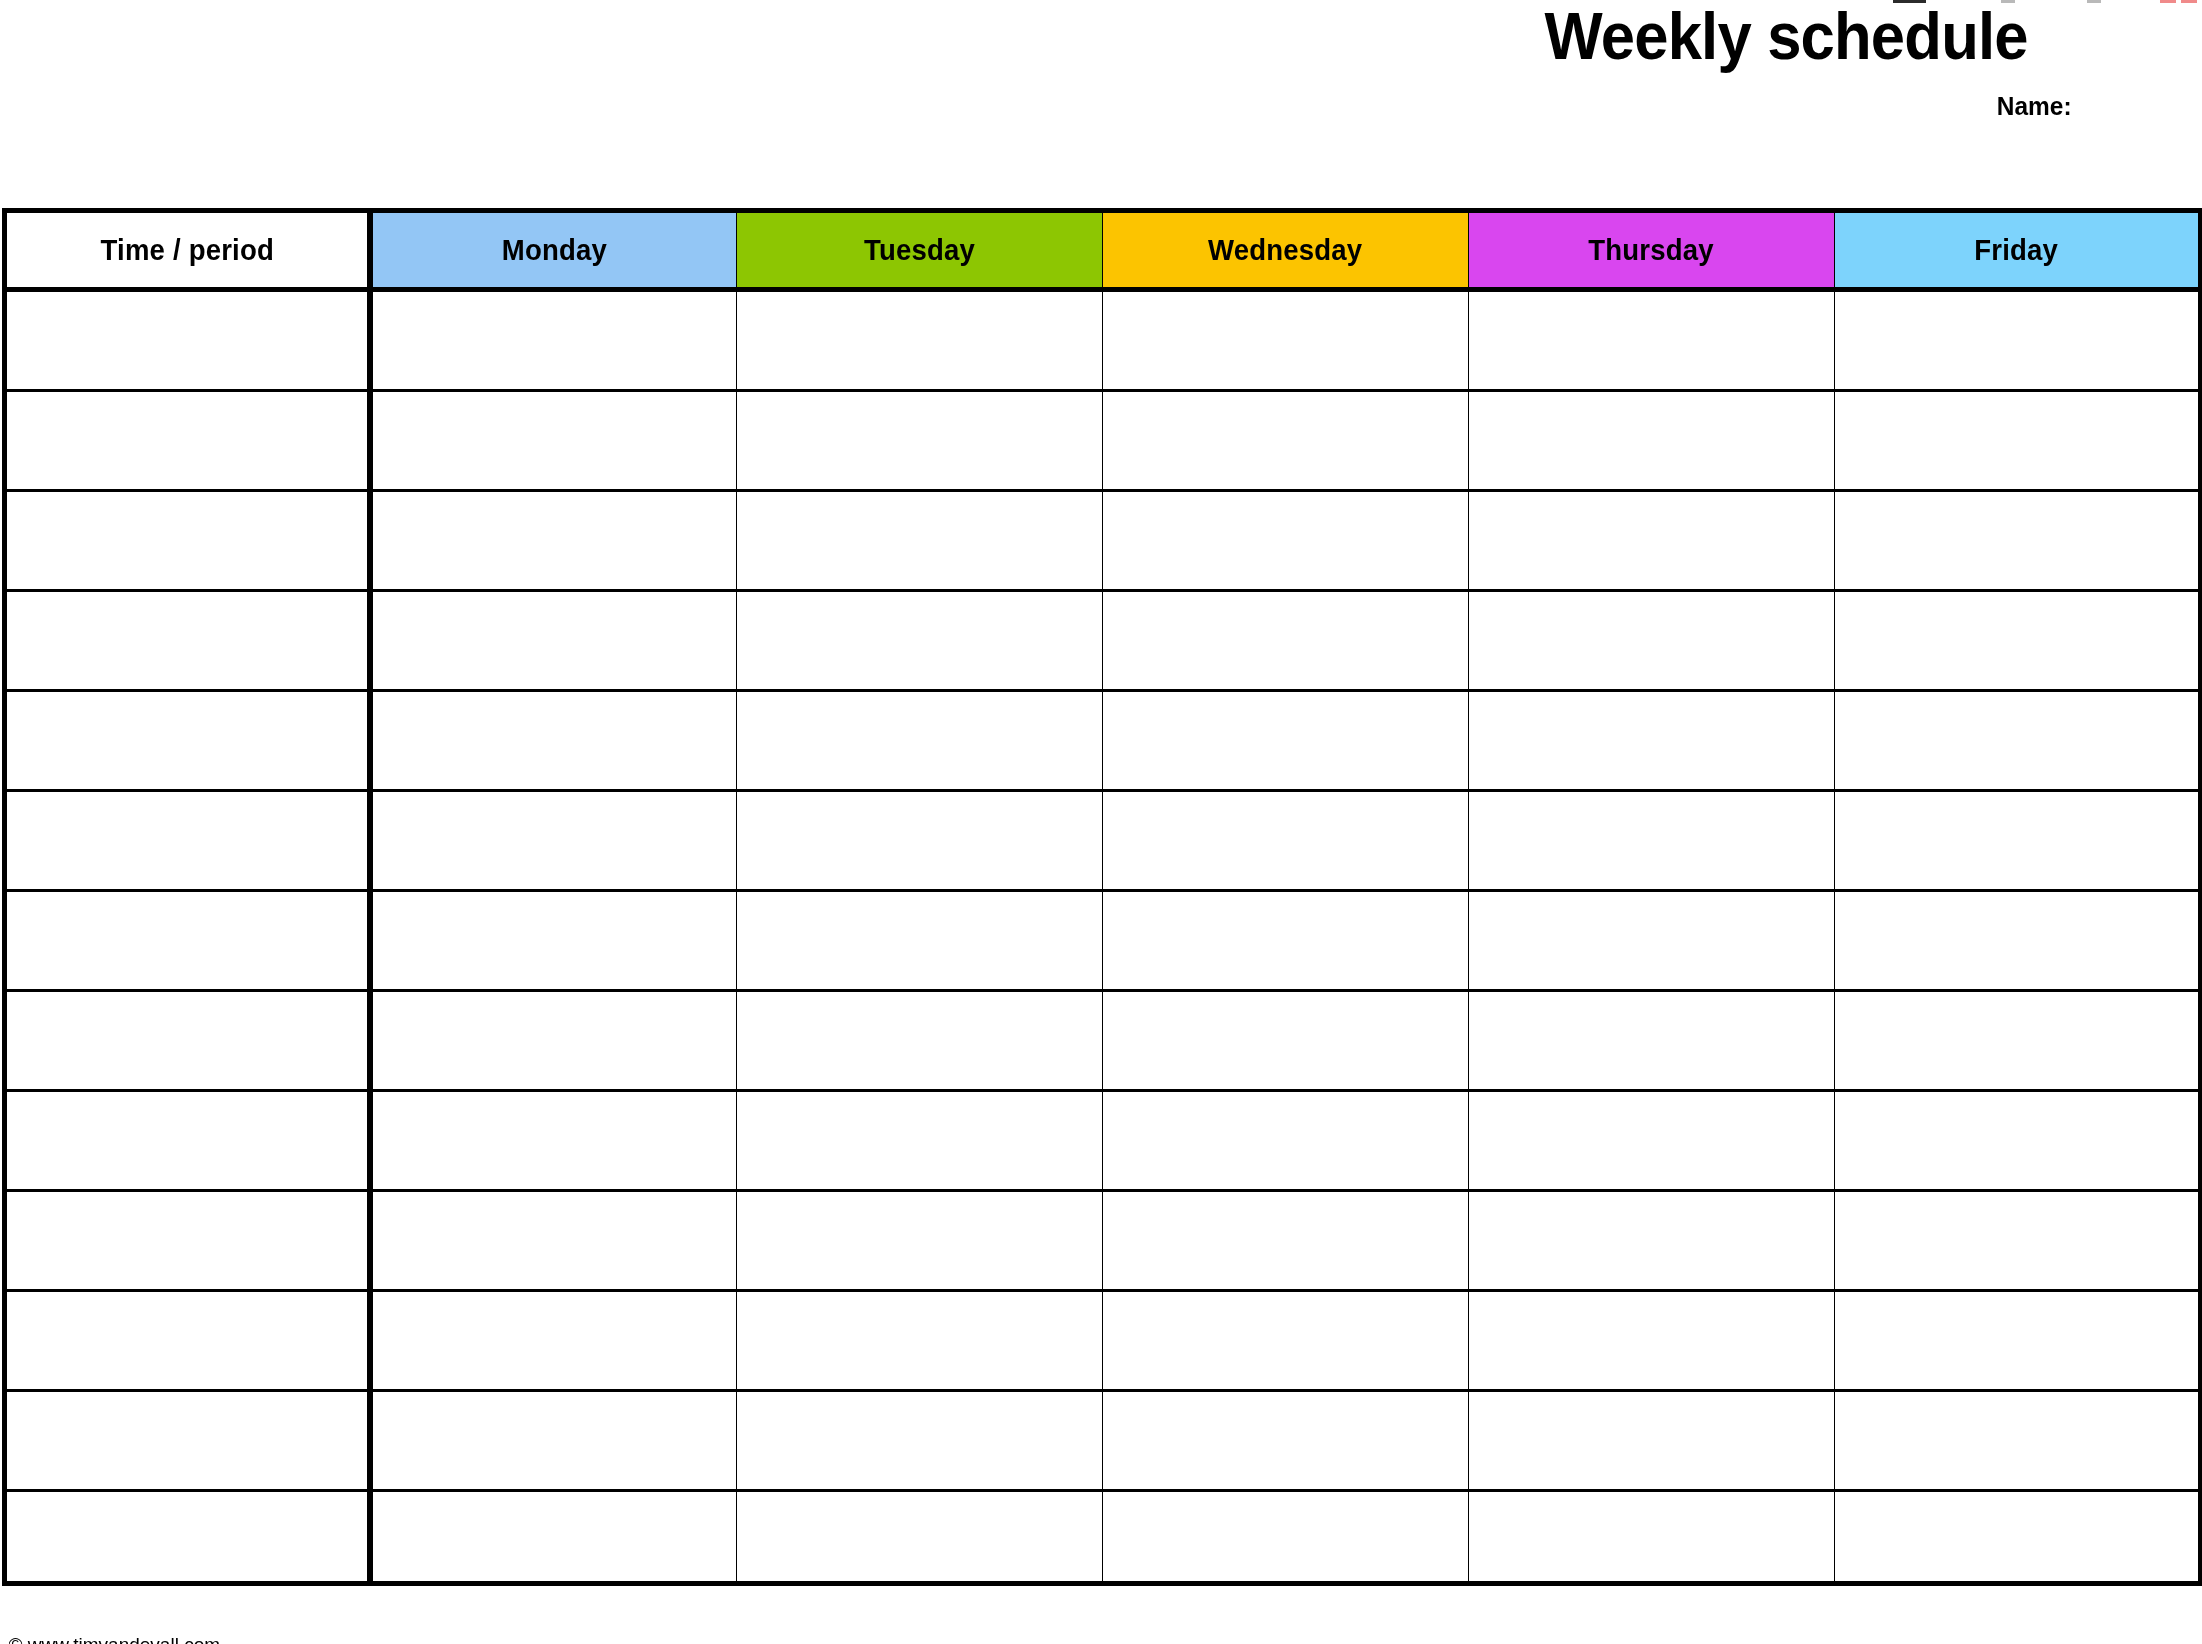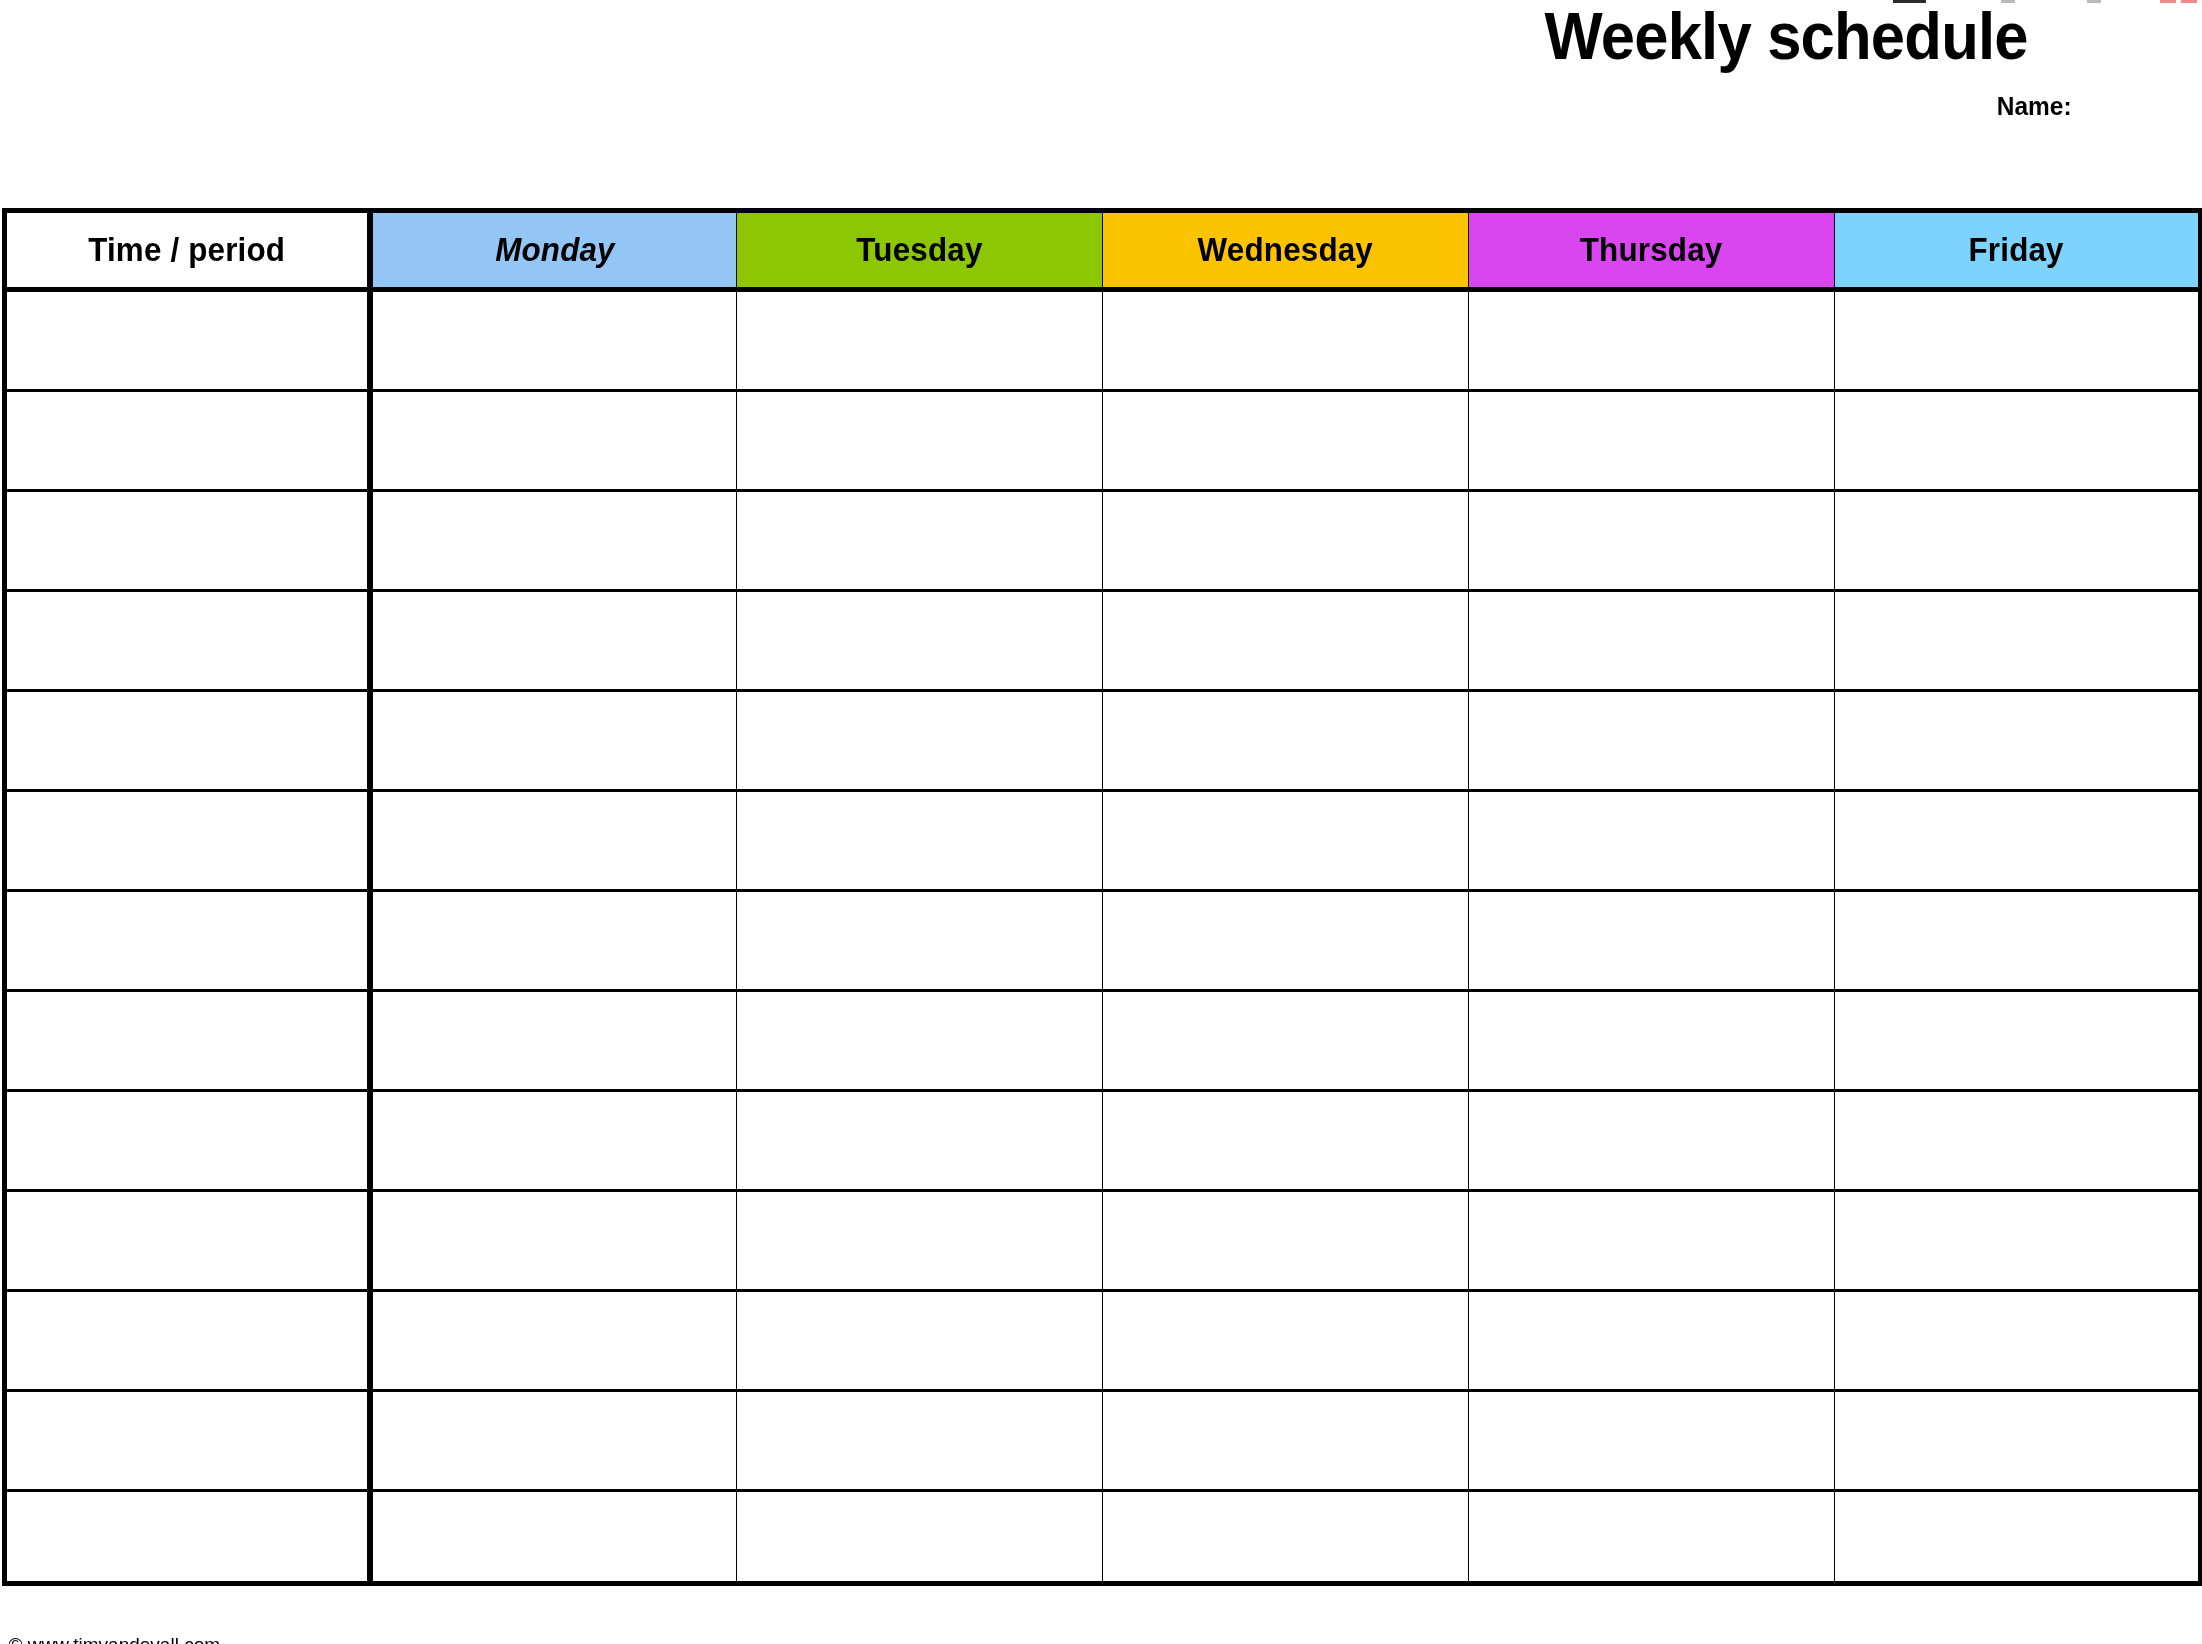--- a/index.html
+++ b/index.html
@@ -87,21 +87,21 @@
     padding: 0;
     border: 0.9px solid #000000;
     vertical-align: middle;
     text-align: center;
     background: #ffffff;
   }
 
   
   table.schedule thead th {
     height: 74px;
-    font-size: 33px;
+    font-size: 29px;
     font-weight: bold;
     letter-spacing: 0.2px;
     border-top: 0;
     border-bottom: 5.2px solid #000000;
     border-left: 1.7px solid #000000;
     border-right: 1.7px solid #000000;
   }
   table.schedule thead th.time-head {
     border-right: 6px solid #000000;
     background: #ffffff;
@@ -171,21 +171,21 @@
       <col class="c-time">
       <col class="c-day">
         <col class="c-day">
         <col class="c-day">
         <col class="c-day">
         <col class="c-day">
     </colgroup>
     <thead>
       <tr>
           <th class="time-head" style="background: rgb(255, 255, 255);"><span class="hlabel">Time / period</span></th>
-          <th style="background: rgb(147, 198, 245); font-style: italic;"><span class="hlabel">Monday</span></th>
+          <th style="background: rgb(147, 198, 245);"><span class="hlabel">Monday</span></th>
           <th style="background: rgb(141, 198, 2); text-decoration: underline;"><span class="hlabel">Tuesday</span></th>
           <th style="background: rgb(252, 196, 0);"><span class="hlabel">Wednesday</span></th>
           <th style="background: #d946ef; margin-left: 32px;"><span class="hlabel">Thursday</span></th>
           <th style="background: #7dd3fc;"><span class="hlabel">Friday</span></th>
         </tr>
     </thead>
     <tbody>
         <tr>
           <td class="time-cell"></td>
           <td></td>

